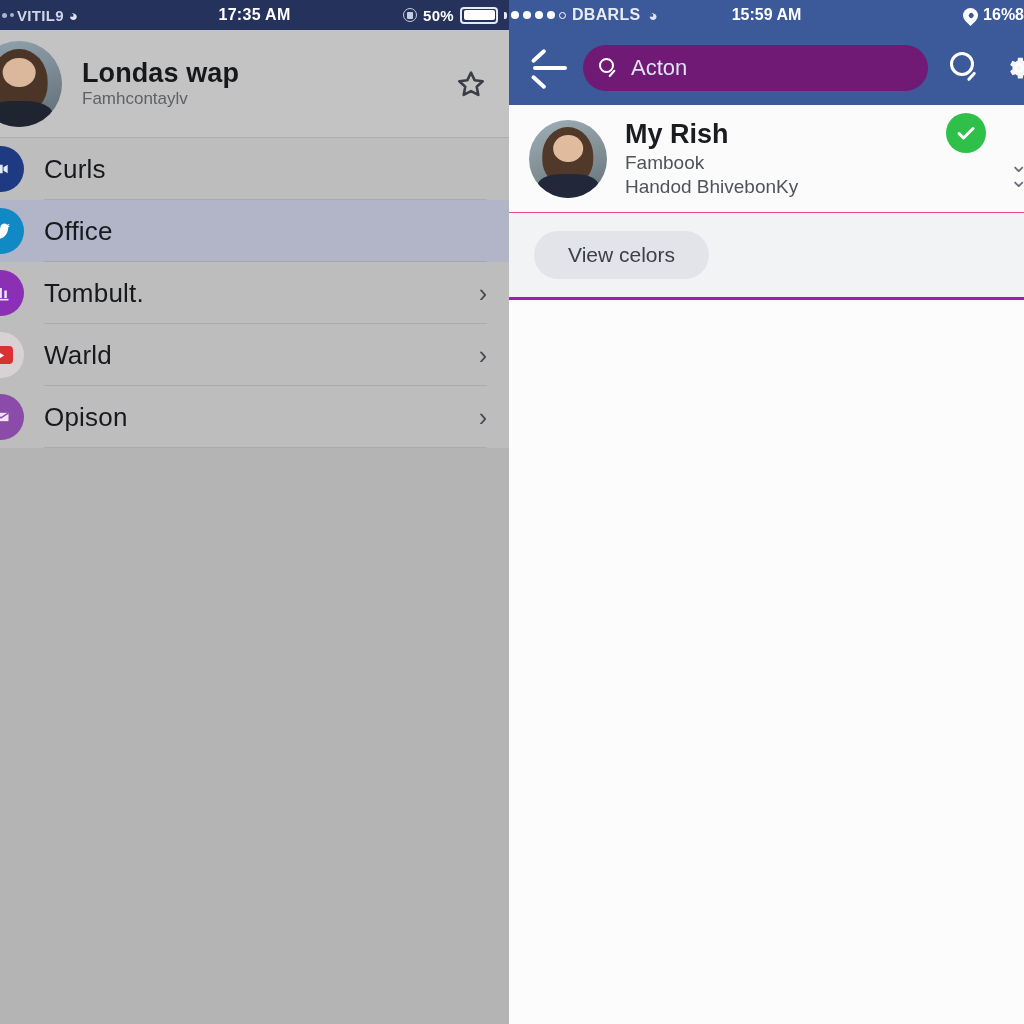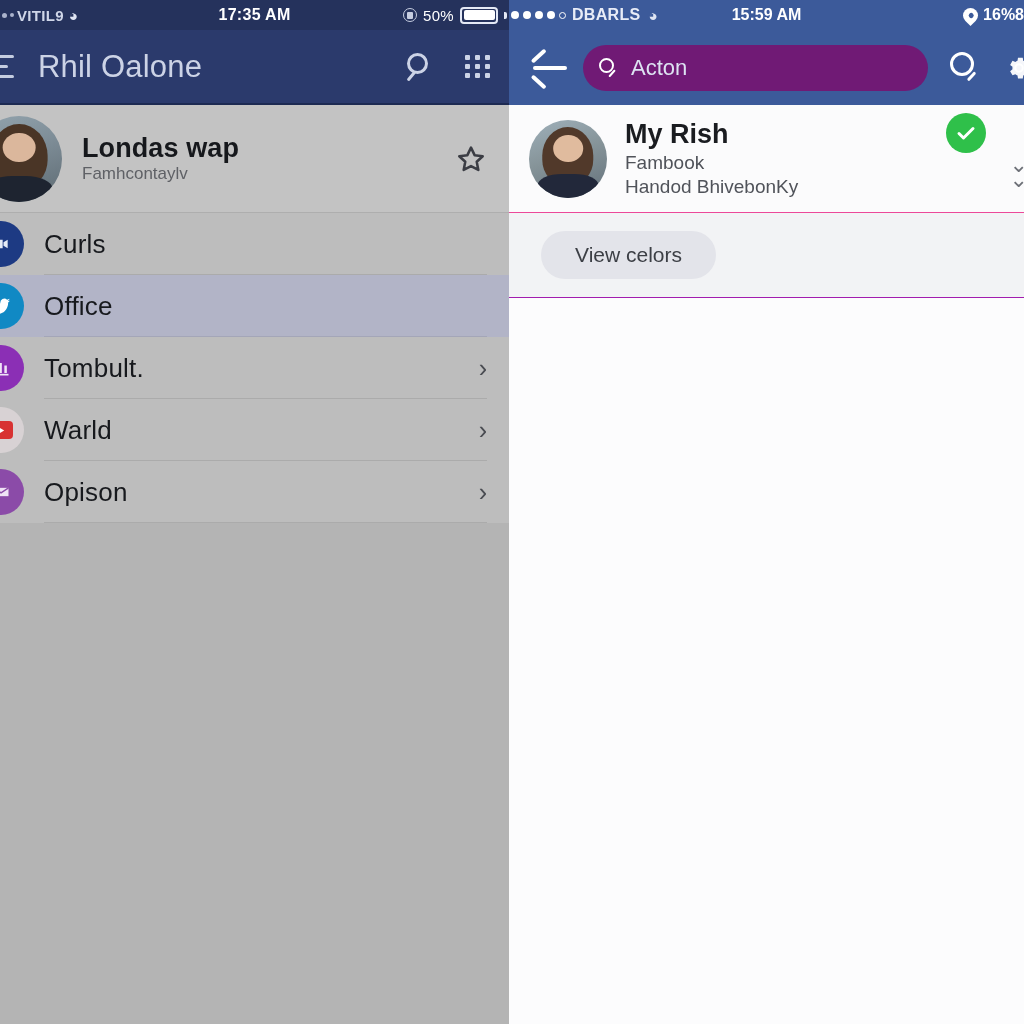--- a/index.html
+++ b/index.html
@@ -38,21 +38,21 @@
   }
   .l-sb-right {
     position: absolute; right: 2px; display: flex; align-items: center; gap: 6px;
   }
   .lock-circle {
     width: 14px; height: 14px; border-radius: 50%;
     border: 1.6px solid #c6cde0;
     display: flex; align-items: center; justify-content: center;
   }
   .lock-inner { width: 6px; height: 7px; background: #c6cde0; border-radius: 1px; }
-  .batt-pct { font-size: 15px; font-weight: normal; color: #ffffff; }
+  .batt-pct { font-size: 15px; font-weight: bold; color: #ffffff; }
   .batt-shell {
     width: 38px; height: 17px; border: 2px solid #e4e9f5; border-radius: 4px;
     padding: 1.5px; display: flex;
   }
   .batt-fill { background: #ffffff; width: 100%; border-radius: 2px; }
   .batt-nub { width: 3px; height: 7px; background: #e4e9f5; border-radius: 0 2px 2px 0; align-self: center; }
 
   .l-appbar {
     height: 75px; background: #2b3a6c;
     display: flex; align-items: center;
@@ -236,22 +236,22 @@
     display: flex; align-items: center; justify-content: center;
   }
   .verified-badge svg { display:block; }
   .chev-stack {
     position: absolute; right: -4px; top: 52px;
     color: #6d7077; font-size: 22px; line-height: 15px;
   }
 
   .r-actionrow {
     background: #f2f3f5;
-    padding: 18px 32px;
-    border-bottom: 1px solid #a21caf;
+    padding: 18px 25px;
+    border-bottom: 3px solid #a21caf;
   }
   .pill-btn {
     display: inline-flex; align-items: center; justify-content: center;
     height: 48px; padding: 0 34px;
     background: #e3e4ea; border-radius: 24px;
     font-size: 21px; color: #3c3f45;
     border: none;
   }
 
   .r-section {
@@ -289,45 +289,20 @@
             <i class="lock-inner"></i>
           </span>
         <span class="batt-pct">50%</span>
         <span class="batt-shell">
             <i class="batt-fill"></i>
           </span>
         <span class="batt-nub"></span>
       </div>
     </div>
 
-    <div class="l-appbar">
-      <div class="hamburger">
-        <span></span>
-          <span></span>
-          <span></span>
-      </div>
-      <div class="l-title">Rhil Oalone</div>
-      <div class="l-appbar-actions">
-        <div class="mag-glass">
-          <span class="ring"></span>
-            <span class="handle"></span>
-        </div>
-        <div class="grid-dots">
-          <i></i>
-            <i></i>
-            <i></i>
-            <i></i>
-            <i></i>
-            <i></i>
-            <i></i>
-            <i></i>
-            <i></i>
-        </div>
-      </div>
-    </div>
 
     <div class="l-profile">
       <div class="l-avatar">
         <span class="av-hair"></span>
         <span class="av-hair2"></span>
         <span class="av-body"></span>
       </div>
       <div class="l-prof-text">
         <div class="l-prof-name">Londas wap</div>
         <div class="l-prof-sub">Famhcontaylv</div>

